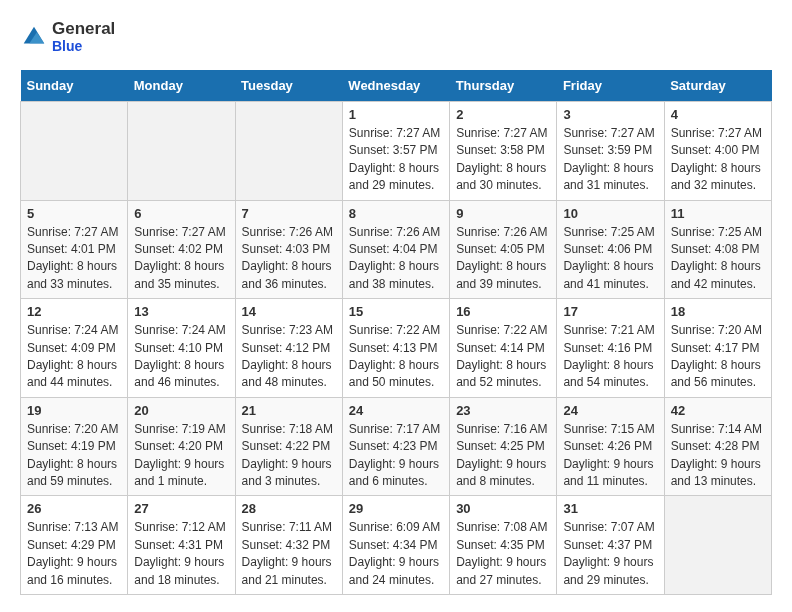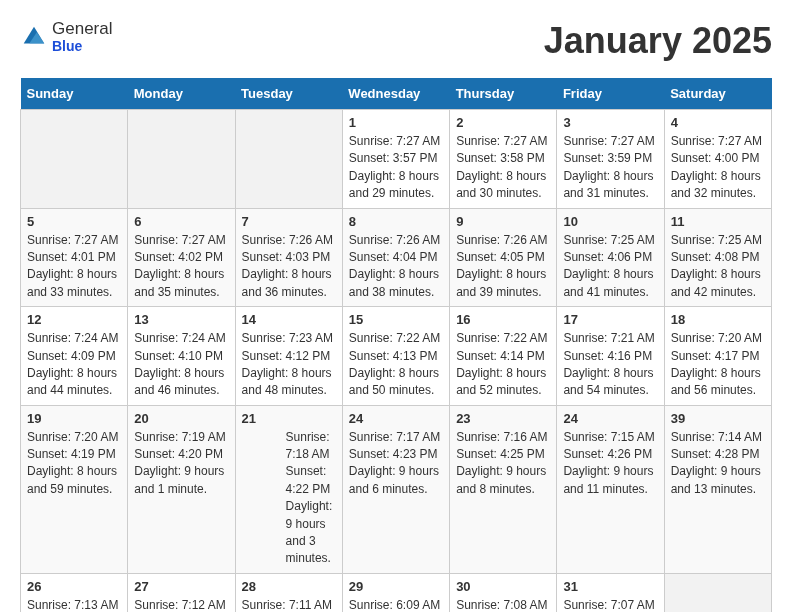--- a/index.html
+++ b/index.html
@@ -82,26 +82,25 @@
 </head>
 <body>
 
 <div class="header">
   <div class="logo">
     <svg class="logo-icon" viewBox="0 0 30 30">
       <polygon points="15,4 26,22 4,22" fill="#1a6faf"></polygon>
       <polygon points="18,10 26,22 10,22" fill="#4a9fd4" opacity="0.7"></polygon>
     </svg>
     <div>
-      <div style="color:#333;font-weight:normal;font-size:17px;line-height:1.1;">General</div>
+      <div style="color:#333;font-weight:bold;font-size:17px;line-height:1.1;">General</div>
       <div style="color:#1d4ed8;font-weight:bold;font-size:14px;line-height:1.1;">Blue</div>
     </div>
   </div>
   <div class="title-section">
-    <div class="main-title">January 2025</div>
   </div>
 </div>
 
 <table>
   <thead>
     <tr>
     <th>Sunday</th>
         <th>Monday</th>
         <th>Tuesday</th>
         <th>Wednesday</th>
@@ -236,21 +235,21 @@
 Daylight: 8 hours and 59 minutes.</div>
         </td>
         <td>
           <div class="day-number">20</div>
           <div class="day-info" style="white-space: pre-line;">Sunrise: 7:19 AM
 Sunset: 4:20 PM
 Daylight: 9 hours and 1 minute.</div>
         </td>
         <td>
           <div class="day-number">21</div>
-          <div class="day-info" style="white-space: pre-line; margin-left: 44px;">Sunrise: 7:18 AM
+          <div class="day-info" style="white-space: pre-line;">Sunrise: 7:18 AM
 Sunset: 4:22 PM
 Daylight: 9 hours and 3 minutes.</div>
         </td>
         <td>
           <div class="day-number">24</div>
           <div class="day-info" style="white-space: pre-line;">Sunrise: 7:17 AM
 Sunset: 4:23 PM
 Daylight: 9 hours and 6 minutes.</div>
         </td>
         <td>
@@ -259,21 +258,21 @@
 Sunset: 4:25 PM
 Daylight: 9 hours and 8 minutes.</div>
         </td>
         <td>
           <div class="day-number">24</div>
           <div class="day-info" style="white-space: pre-line;">Sunrise: 7:15 AM
 Sunset: 4:26 PM
 Daylight: 9 hours and 11 minutes.</div>
         </td>
         <td>
-          <div class="day-number">39</div>
+          <div class="day-number">42</div>
           <div class="day-info" style="white-space: pre-line;">Sunrise: 7:14 AM
 Sunset: 4:28 PM
 Daylight: 9 hours and 13 minutes.</div>
         </td>
       </tr>
       <tr>
         <td>
           <div class="day-number">26</div>
           <div class="day-info" style="white-space: pre-line;">Sunrise: 7:13 AM
 Sunset: 4:29 PM

